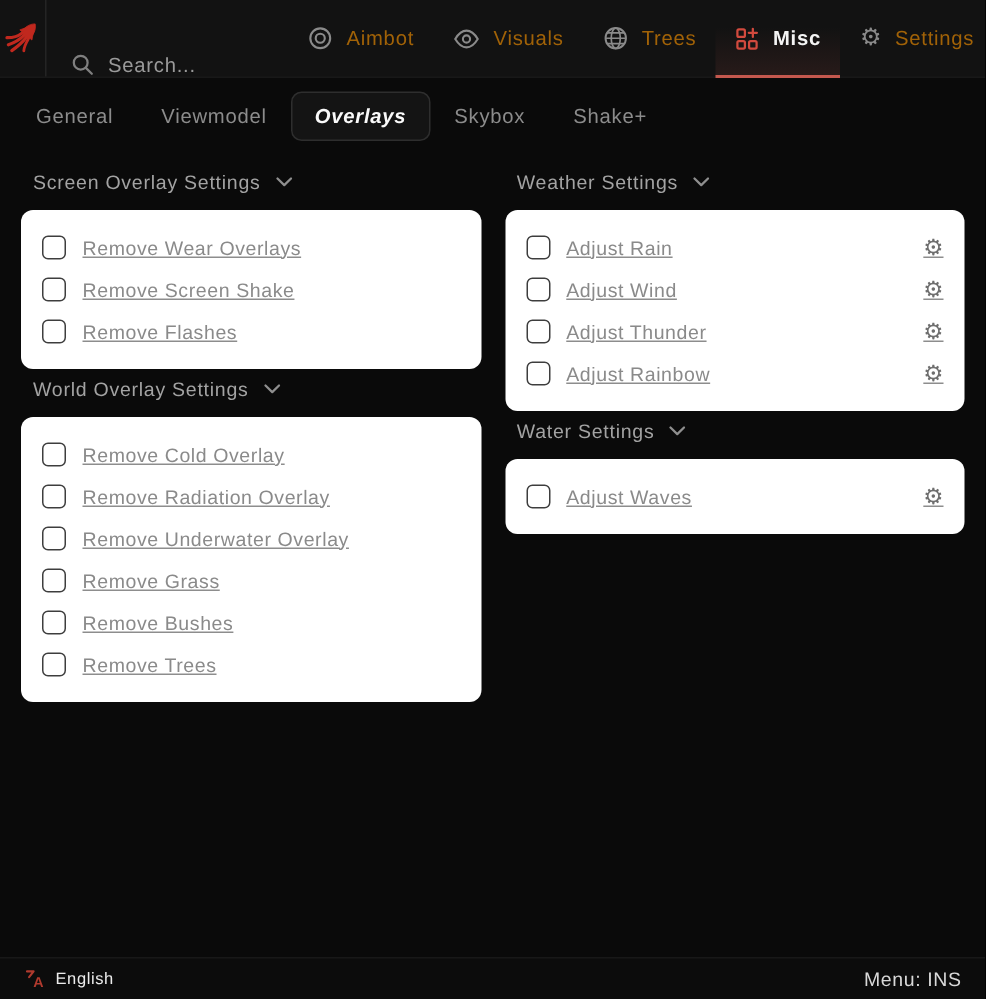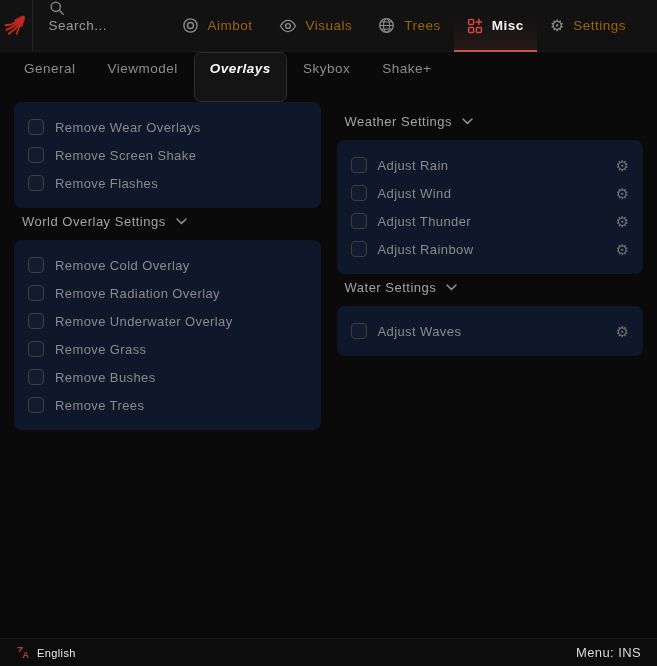--- a/index.html
+++ b/index.html
@@ -10,21 +10,21 @@
     background:#0a0a0a; color:#8d8d8d; overflow:hidden;
     display:flex; flex-direction:column;
   }
   
   .topbar {
     height:52px; flex:0 0 52px; background:#121212;
     display:flex; align-items:stretch; border-bottom:1px solid #181818;
   }
   .logo-wrap { width:56px; display:flex; align-items:center; justify-content:center; border-right:1px solid #242424; }
   .search {
-    display:flex; align-items:flex-start; gap:2px; padding-left:16px; width:180px;flex-direction:column;
+    display:flex; align-items:flex-end; gap:9px; padding-left:16px; width:180px;
   }
   .search input {
     background:transparent; border:none; outline:none; width:120px;
     font-family:"Liberation Sans", sans-serif;
     font-size:13.5px; letter-spacing:0.5px; color:#bdbdbd;
   }
   .search input::placeholder { color:#9a9a9a; opacity:1; }
   .mainnav { margin-left:auto; display:flex; align-items:stretch; padding-right:18px; }
   .nav-item {
     position:relative; display:flex; align-items:center; gap:9px;
@@ -33,39 +33,39 @@
   .nav-item .nav-label { font-size:13.5px; letter-spacing:0.5px; color:#a16207; }
   .nav-item.active { background:linear-gradient(to top, rgba(196,88,78,0.12), rgba(196,88,78,0) 65%); }
   .nav-item.active .nav-label { color:#f4f4f4; font-weight:700; }
   .nav-item.active::after {
     content:""; position:absolute; left:0; right:0; bottom:-1px; height:2px; background:#c4584e;
   }
   .gear-glyph { font-size:16px; line-height:1; color:#8a8a8a; }
   
   .tabsrow {
     height:50px; flex:0 0 50px; background:#0a0a0a;
-    display:flex; padding-left:8px;
+    display:flex; align-items:center; padding-left:8px;
   }
   .tab {
     padding:8px 15px; font-size:13.5px; letter-spacing:0.5px; color:#8c8c8c;
     border:1px solid transparent; border-radius:7px; cursor:pointer;
   }
   .tab.active {
     color:#fafafa; font-weight:700; background:#141414; border-color:#2e2e2e;font-style:italic;
   }
   
   .content { flex:1; display:flex; gap:16px; padding:0 14px; align-items:flex-start; }
   .col { flex:1; min-width:0; }
   .sec-header {
     display:flex; align-items:center; gap:10px;
     margin:10px 0 10px 8px; height:18px;
   }
   .sec-title { font-size:13px; letter-spacing:0.5px; color:#a3a3a3; }
   .card {
-    background:#0f172a; border-radius:8px; padding:11px 14px;
+    background:#ffffff; border-radius:8px; padding:11px 14px;text-decoration:underline;
   }
   .row { height:28px; display:flex; align-items:center; }
   .cb {
     width:16px; height:16px; flex:0 0 16px; border:1px solid #3e3e3e; border-radius:4px;
     background:rgba(255,255,255,0.02); margin-right:11px; cursor:pointer;
   }
   .row-label { font-size:13px; letter-spacing:0.4px; color:#8a8a8a; }
   .row-gear { margin-left:auto; font-size:15px; line-height:1; color:#6f6f6f; cursor:pointer; }
   .sec-header + .card { margin-top:2px; }
   .gap-top { margin-top:4px; }
@@ -154,20 +154,26 @@
     <div class="tab">Viewmodel</div>
     <div class="tab active">Overlays</div>
     <div class="tab">Skybox</div>
     <div class="tab">Shake+</div>
   </div>
 
   <main class="content">
 
     <div class="col">
 
+      <div class="sec-header">
+        <span class="sec-title">Screen Overlay Settings</span>
+        <svg width="11" height="7" viewBox="0 0 11 7">
+          <polyline points="1,1 5.5,5.4 10,1" fill="none" stroke="#8f8f8f" stroke-width="1.5" stroke-linecap="round" stroke-linejoin="round"></polyline>
+        </svg>
+      </div>
       <div class="card">
         <div class="row">
           <span class="cb"></span>
           <span class="row-label">Remove Wear Overlays</span>
         </div>
         <div class="row">
           <span class="cb"></span>
           <span class="row-label">Remove Screen Shake</span>
         </div>
         <div class="row">

